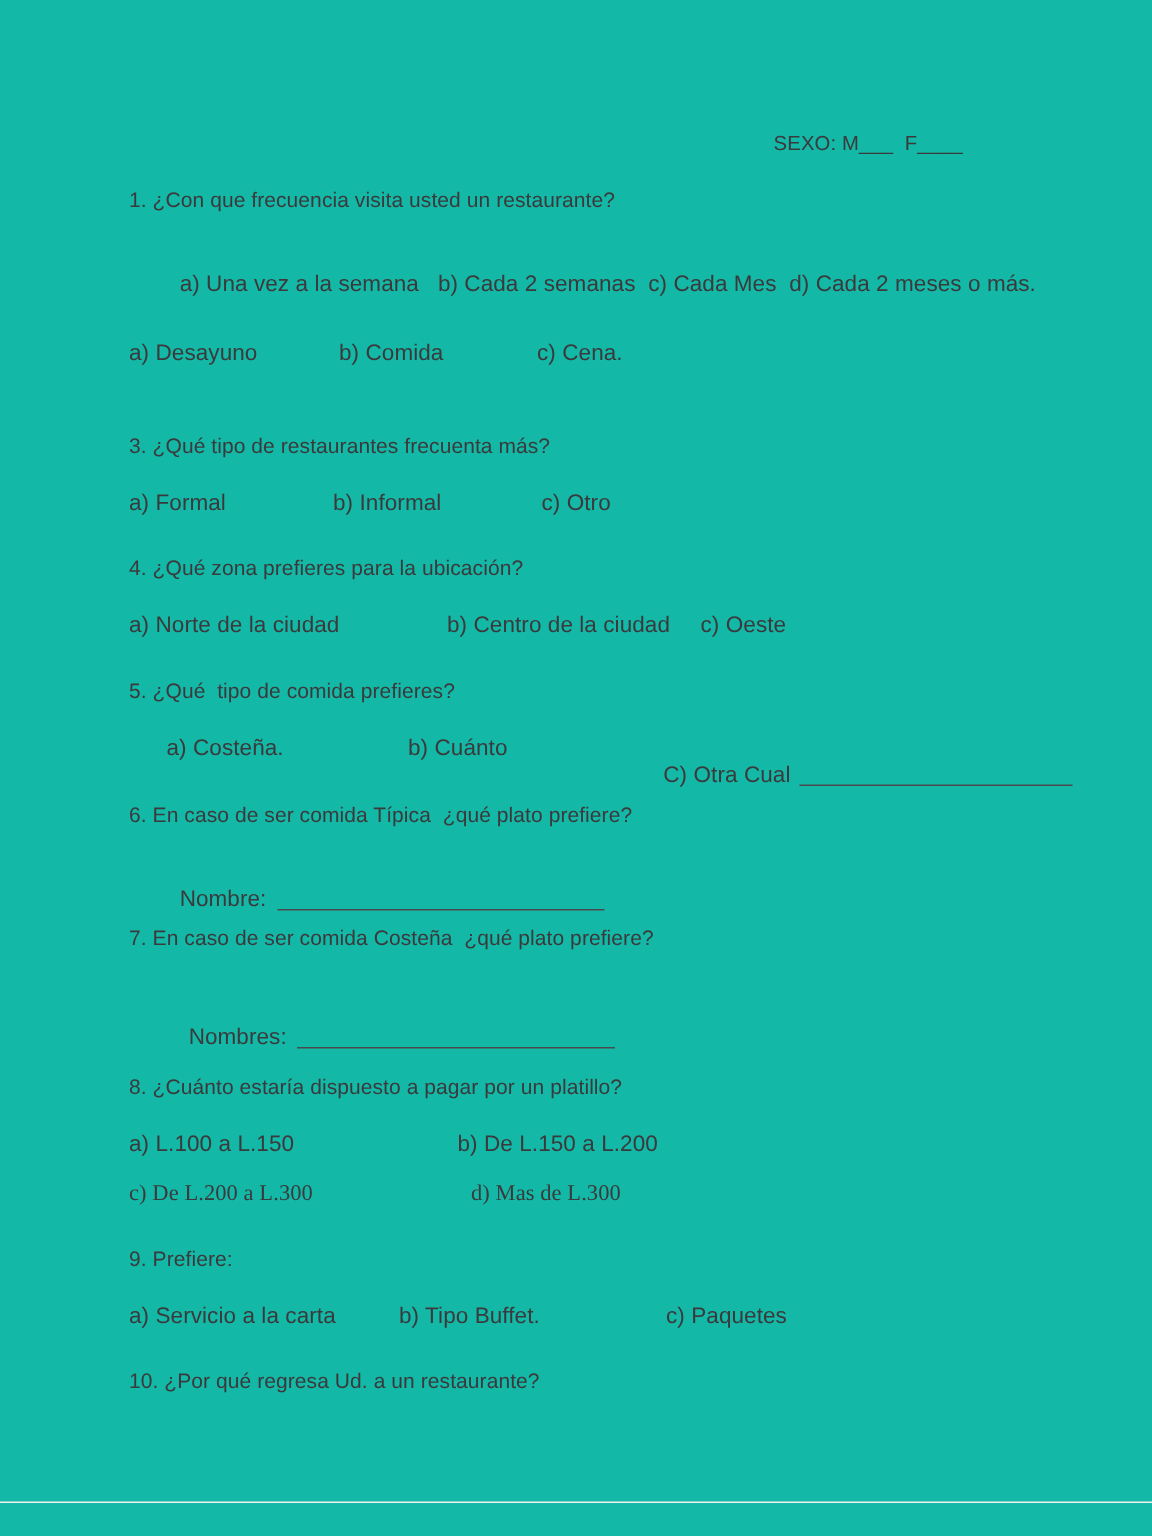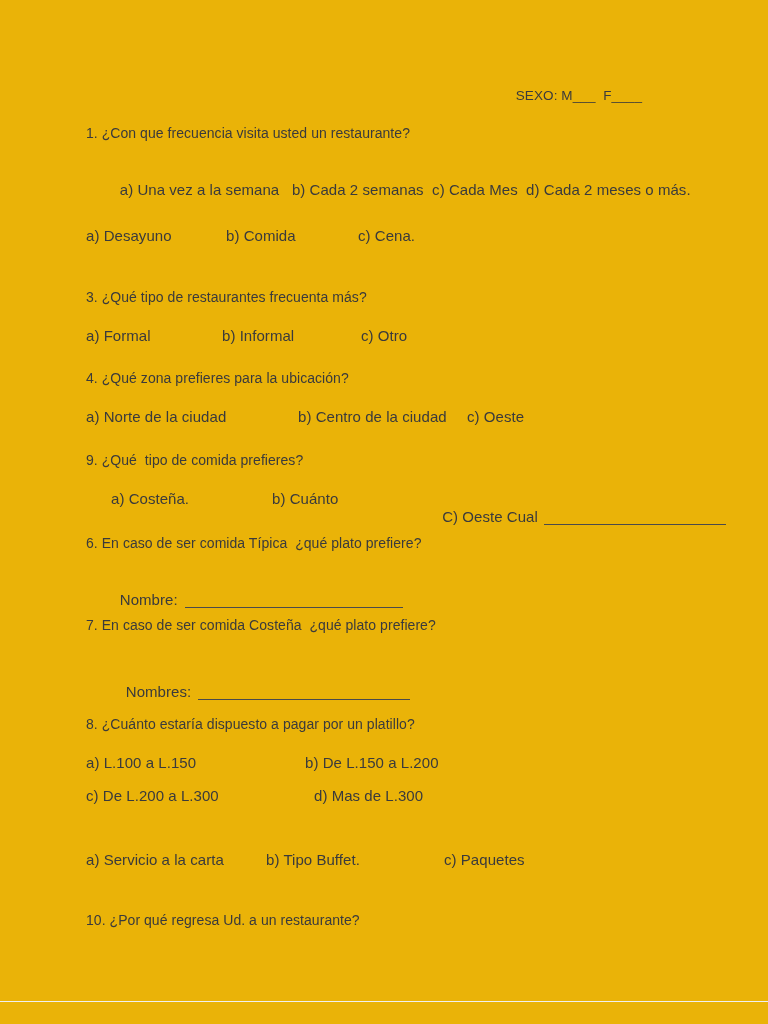--- a/index.html
+++ b/index.html
@@ -13,21 +13,21 @@
     height: 1024px;
     position: relative;
     font-family: "Liberation Sans", sans-serif;
     color: #3a3a3c;
     -webkit-font-smoothing: antialiased;
   }
 
   #page {
     position: absolute;
     inset: 0;
-    background: #eab308;
+    background: #14b8a6;
     overflow: hidden;
   }
 
   
   #page::after {
     content: "";
     position: absolute;
     left: 0;
     right: 0;
     bottom: 22px;
@@ -141,26 +141,26 @@
     <div class="q-block" style="top:370px;">
       <div class="q-text">4. ¿Qué zona prefieres para la ubicación?</div>
       <div class="opt-row" style="height:18px;">
         <span class="opt" style="left:0px;">a) Norte de la ciudad</span>
         <span class="opt" style="left:212px;">b) Centro de la ciudad</span>
         <span class="opt" style="left:381px;">c) Oeste</span>
       </div>
     </div>
 
     <div class="q-block" style="top:452px;">
-      <div class="q-text">9. ¿Qué  tipo de comida prefieres?</div>
+      <div class="q-text">5. ¿Qué  tipo de comida prefieres?</div>
       <div class="opt-row" style="height:18px;">
         <span class="opt" style="left:0px;margin-left:25px;">a) Costeña.</span>
         <span class="opt" style="left:186px;">b) Cuánto</span>
         <span class="opt" style="left:314px;">
-          <span>C) Oeste Cual</span><span class="blank" style="width:182px;margin-left:6px;"></span>
+          <span>C) Otra Cual</span><span class="blank" style="width:182px;margin-left:6px;"></span>
         </span>
       </div>
     </div>
 
     <div class="q-block" style="top:535px;">
       <div class="q-text">6. En caso de ser comida Típica  ¿qué plato prefiere?</div>
       <div class="opt-row blank-field" style="height:18px;">
         <span class="field-label">Nombre:</span><span class="blank" style="width:218px;margin-left:7px;"></span>
       </div>
     </div>
@@ -171,27 +171,28 @@
         <span class="field-label">Nombres:</span><span class="blank" style="width:212px;margin-left:7px;"></span>
       </div>
     </div>
 
     <div class="q-block" style="top:716px;">
       <div class="q-text">8. ¿Cuánto estaría dispuesto a pagar por un platillo?</div>
       <div class="opt-row" style="height:18px;">
         <span class="opt" style="left:0px;">a) L.100 a L.150</span>
         <span class="opt" style="left:219px;">b) De L.150 a L.200</span>
       </div>
-      <div class="opt-row" style="height:18px;margin-top:15px;">
+      <div class="opt-row" style="height:18px;margin-top:15px;font-family:Liberation Serif, serif;">
         <span class="opt" style="left:0px;">c) De L.200 a L.300</span>
         <span class="opt" style="left:228px;">d) Mas de L.300</span>
       </div>
     </div>
 
     <div class="q-block" style="top:831px;">
+      <div class="q-text">9. Prefiere:</div>
       <div class="opt-row" style="height:18px;">
         <span class="opt" style="left:0px;">a) Servicio a la carta</span>
         <span class="opt" style="left:180px;">b) Tipo Buffet.</span>
         <span class="opt" style="left:358px;">c) Paquetes</span>
       </div>
     </div>
 
     <div class="q-block" style="top:912px;">
       <div class="q-text">10. ¿Por qué regresa Ud. a un restaurante?</div>
     </div>

